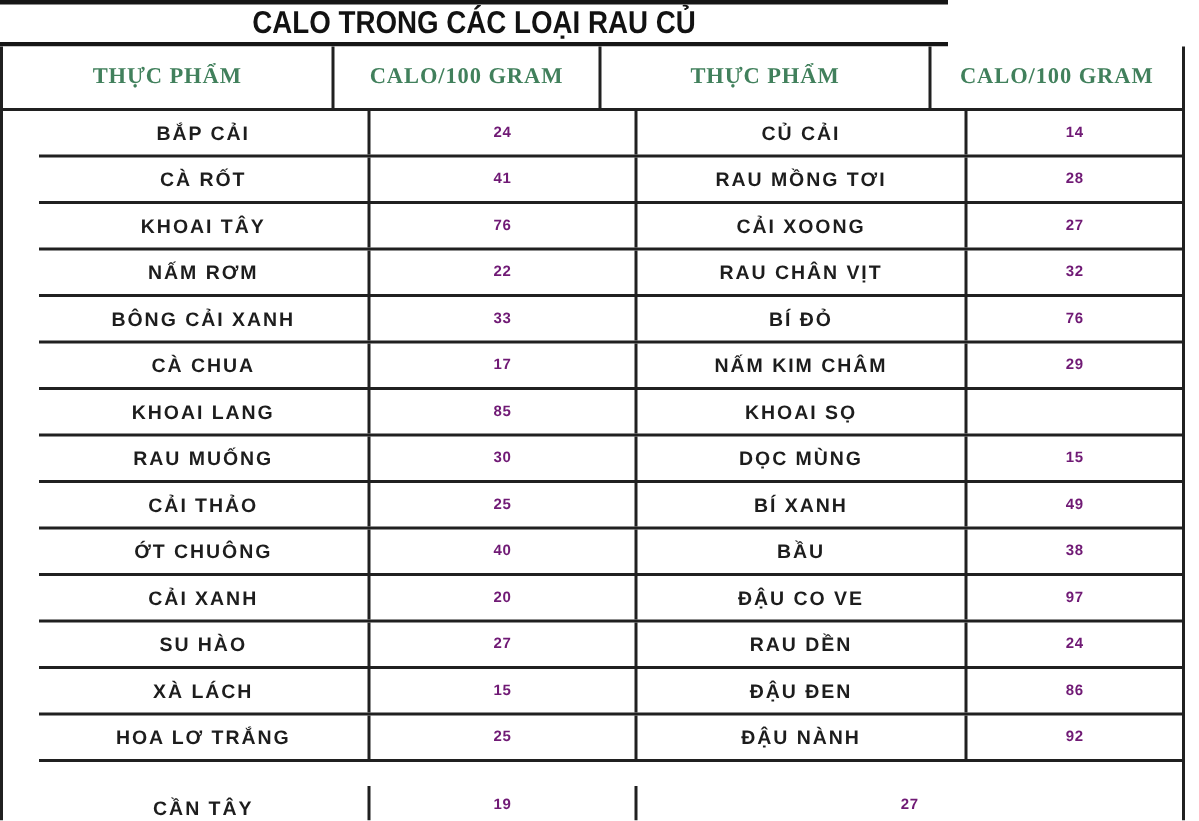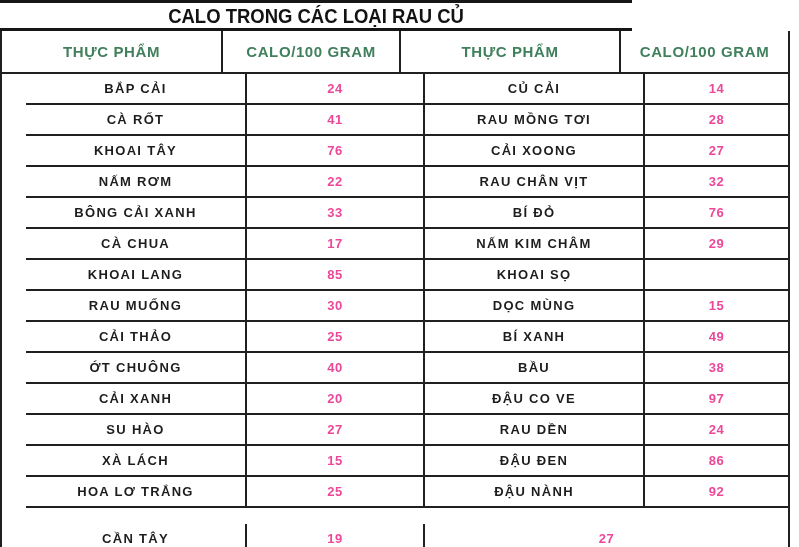--- a/index.html
+++ b/index.html
@@ -61,31 +61,32 @@
   .c1 { width: 221px; }
   .c2 { width: 178px; }
   .c3 { width: 220px; }
   .c4 { flex: 1; border-right: none; }
   .header-cell {
     color: #41805c;
     font-size: 15px;
     font-weight: 700;
     letter-spacing: 0.6px;
     white-space: nowrap;
+    font-family: Liberation Serif, serif;
   }
   .food-text {
     color: #1d1d1d;
     font-size: 13px;
     font-weight: 700;
     letter-spacing: 1.3px;
     white-space: nowrap;
   }
   .cal-text {
-    color: #ec4899;
-    font-size: 13px;
+    color: #701a75;
+    font-size: 10px;
     font-weight: 700;
     letter-spacing: 0.5px;
     white-space: nowrap;
   }
 </style>
 </head>
 <body>
 
 <div class="page">
   <div class="title-band">

